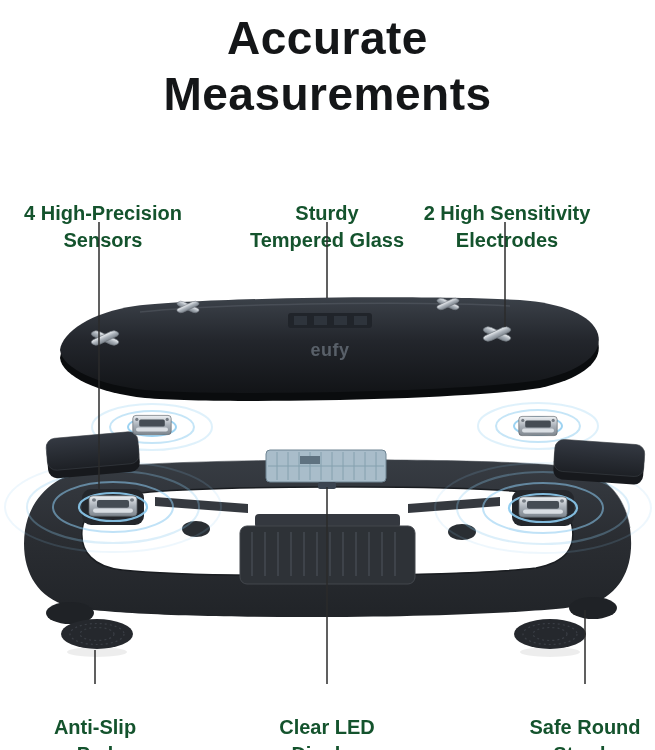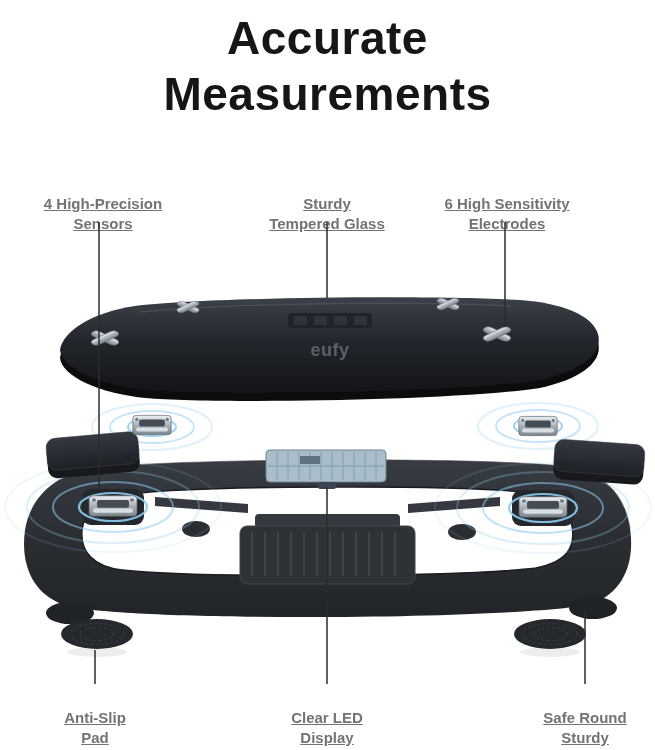--- a/index.html
+++ b/index.html
@@ -7,22 +7,22 @@
     position:relative;width:655px;height:750px;background:#fff;overflow:hidden;
     font-family:"Liberation Sans",sans-serif;
     padding-left:40px;
   }
   .title{
     position:absolute;top:10px;left:0;width:655px;margin:0;
     text-align:center;font-size:46px;font-weight:800;line-height:1.22;
     letter-spacing:.5px;color:#141618;white-space:pre-line;
   }
   .callout{
-    position:absolute;text-align:center;font-weight:700;font-size:15px;
-    line-height:1.32;color:#737373;white-space:pre-line;text-decoration:underline;
+    position:absolute;text-align:center;font-weight:700;font-size:20px;
+    line-height:1.32;color:#14532d;white-space:pre-line;
   }
   .c-top-1{left:10px;top:174px;width:186px;}
   .c-top-2{left:234px;top:174px;width:186px;}
   .c-top-3{left:414px;top:174px;width:186px;}
   .c-bot-1{left:10px;top:688px;width:170px;}
   .c-bot-2{left:242px;top:688px;width:170px;}
   .c-bot-3{left:500px;top:688px;width:170px;}
   svg.product{position:absolute;left:0;top:0;}
 </style>
 </head>
@@ -35,21 +35,21 @@
 
   <div class="callout c-top-1">
     <span>4 High-Precision
 Sensors</span>
   </div>
   <div class="callout c-top-2">
     <span>Sturdy
 Tempered Glass</span>
   </div>
   <div class="callout c-top-3">
-    <span>6 High Sensitivity
+    <span>2 High Sensitivity
 Electrodes</span>
   </div>
 
   <div class="callout c-bot-1">
     <span>Anti-Slip
 Pad</span>
   </div>
   <div class="callout c-bot-2">
     <span>Clear LED
 Display</span>

